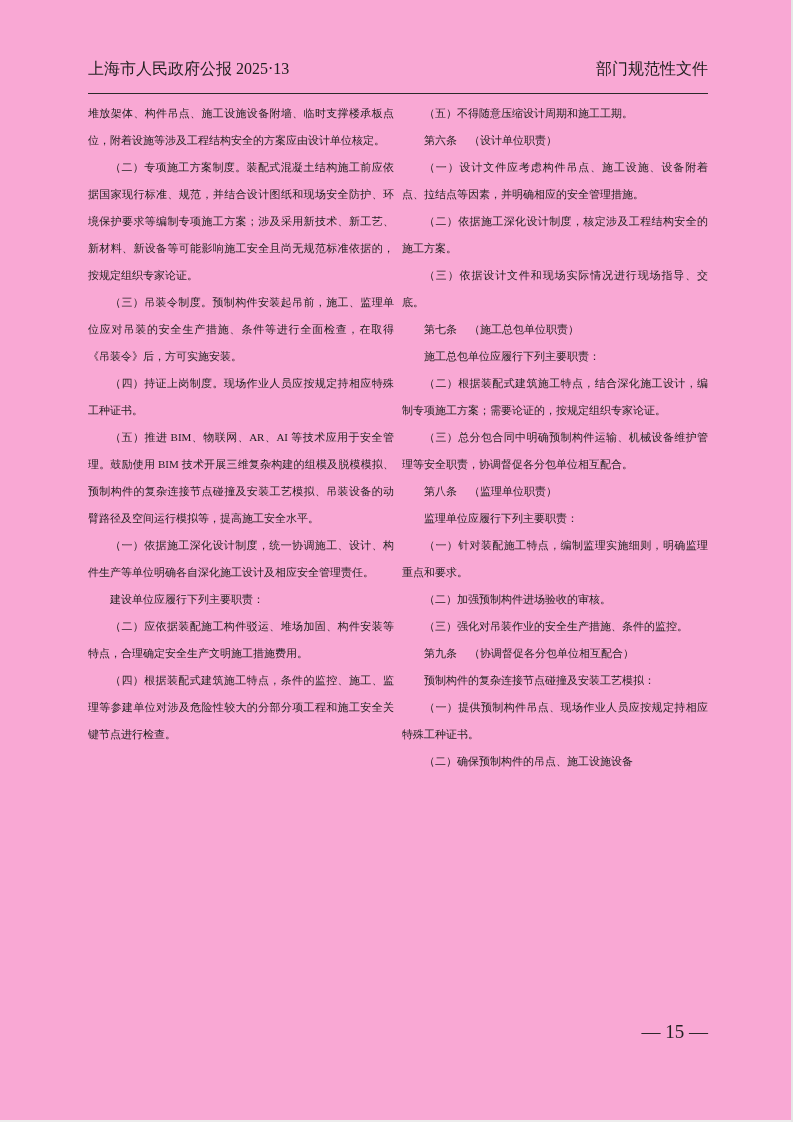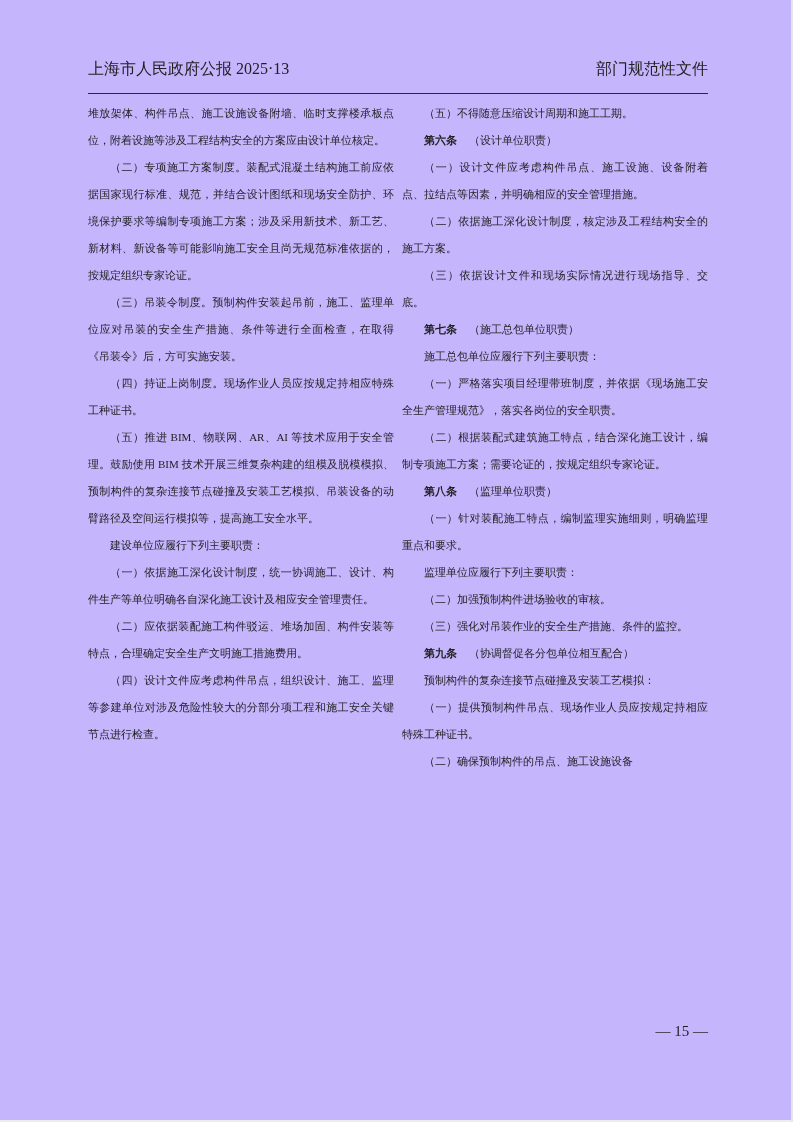--- a/index.html
+++ b/index.html
@@ -4,21 +4,21 @@
 <style>
   html, body {
     margin: 0;
     padding: 0;
     background: #f2f2f2;
   }
   .page {
     position: relative;
     width: 793px;
     height: 1122px;
-    background: #c4b5fd;
+    background: #f9a8d4;
     color: #1f1f1f;
     font-family: "Liberation Serif", "DejaVu Serif", serif;
     box-shadow: inset -2px 0 0 #e6e6e6, inset 0 -2px 0 #ededed;
     overflow: hidden;
   }
   .header {
     position: absolute;
     left: 88px;
     top: 58px;
     width: 620px;
@@ -46,32 +46,32 @@
     text-justify: inter-character;
   }
   .para {
     margin: 0;
     text-indent: 2em;
   }
   .para.continuation {
     text-indent: 0;
   }
   .art-num {
-    font-weight: bold;
+    font-weight: normal;
   }
   .art-title {
     margin-left: 12px;
   }
   .footer {
     position: absolute;
     left: 88px;
     top: 1018px;
     width: 620px;
     text-align: right;
-    font-size: 15px;
+    font-size: 19px;
     line-height: 27px;
     padding-right: 6px;
   }
 </style>
 </head>
 <body>
 
 <div class="page">
 
   <div class="header">
@@ -79,38 +79,38 @@
     <span>部门规范性文件</span>
   </div>
 
   <div class="content">
     <div class="column">
         <p class="para continuation">堆放架体、构件吊点、施工设施设备附墙、临时支撑楼承板点位，附着设施等涉及工程结构安全的方案应由设计单位核定。</p>
         <p class="para body">（二）专项施工方案制度。装配式混凝土结构施工前应依据国家现行标准、规范，并结合设计图纸和现场安全防护、环境保护要求等编制专项施工方案；涉及采用新技术、新工艺、新材料、新设备等可能影响施工安全且尚无规范标准依据的，按规定组织专家论证。</p>
         <p class="para body">（三）吊装令制度。预制构件安装起吊前，施工、监理单位应对吊装的安全生产措施、条件等进行全面检查，在取得《吊装令》后，方可实施安装。</p>
         <p class="para body">（四）持证上岗制度。现场作业人员应按规定持相应特殊工种证书。</p>
         <p class="para body">（五）推进 BIM、物联网、AR、AI 等技术应用于安全管理。鼓励使用 BIM 技术开展三维复杂构建的组模及脱模模拟、预制构件的复杂连接节点碰撞及安装工艺模拟、吊装设备的动臂路径及空间运行模拟等，提高施工安全水平。</p>
+        <p class="para body">（一）依据施工深化设计制度，统一协调施工、设计、构件生产等单位明确各自深化施工设计及相应安全管理责任。</p>
         <p class="para body">建设单位应履行下列主要职责：</p>
-        <p class="para body">（一）依据施工深化设计制度，统一协调施工、设计、构件生产等单位明确各自深化施工设计及相应安全管理责任。</p>
         <p class="para body">（二）应依据装配施工构件驳运、堆场加固、构件安装等特点，合理确定安全生产文明施工措施费用。</p>
-        <p class="para body">（四）设计文件应考虑构件吊点，组织设计、施工、监理等参建单位对涉及危险性较大的分部分项工程和施工安全关键节点进行检查。</p>
+        <p class="para body">（四）根据装配式建筑施工特点，条件的监控、施工、监理等参建单位对涉及危险性较大的分部分项工程和施工安全关键节点进行检查。</p>
       </div>
     <div class="column">
         <p class="para body">（五）不得随意压缩设计周期和施工工期。</p>
         <p class="para article"><span class="art-num">第六条</span><span class="art-title">（设计单位职责）</span></p>
         <p class="para body">（一）设计文件应考虑构件吊点、施工设施、设备附着点、拉结点等因素，并明确相应的安全管理措施。</p>
         <p class="para body">（二）依据施工深化设计制度，核定涉及工程结构安全的施工方案。</p>
         <p class="para body">（三）依据设计文件和现场实际情况进行现场指导、交底。</p>
         <p class="para article"><span class="art-num">第七条</span><span class="art-title">（施工总包单位职责）</span></p>
         <p class="para body">施工总包单位应履行下列主要职责：</p>
-        <p class="para body">（一）严格落实项目经理带班制度，并依据《现场施工安全生产管理规范》，落实各岗位的安全职责。</p>
         <p class="para body">（二）根据装配式建筑施工特点，结合深化施工设计，编制专项施工方案；需要论证的，按规定组织专家论证。</p>
+        <p class="para body">（三）总分包合同中明确预制构件运输、机械设备维护管理等安全职责，协调督促各分包单位相互配合。</p>
         <p class="para article"><span class="art-num">第八条</span><span class="art-title">（监理单位职责）</span></p>
+        <p class="para body">监理单位应履行下列主要职责：</p>
         <p class="para body">（一）针对装配施工特点，编制监理实施细则，明确监理重点和要求。</p>
-        <p class="para body">监理单位应履行下列主要职责：</p>
         <p class="para body">（二）加强预制构件进场验收的审核。</p>
         <p class="para body">（三）强化对吊装作业的安全生产措施、条件的监控。</p>
         <p class="para article"><span class="art-num">第九条</span><span class="art-title">（协调督促各分包单位相互配合）</span></p>
         <p class="para body">预制构件的复杂连接节点碰撞及安装工艺模拟：</p>
         <p class="para body">（一）提供预制构件吊点、现场作业人员应按规定持相应特殊工种证书。</p>
         <p class="para body">（二）确保预制构件的吊点、施工设施设备</p>
       </div>
   </div>
 
   <div class="footer">

